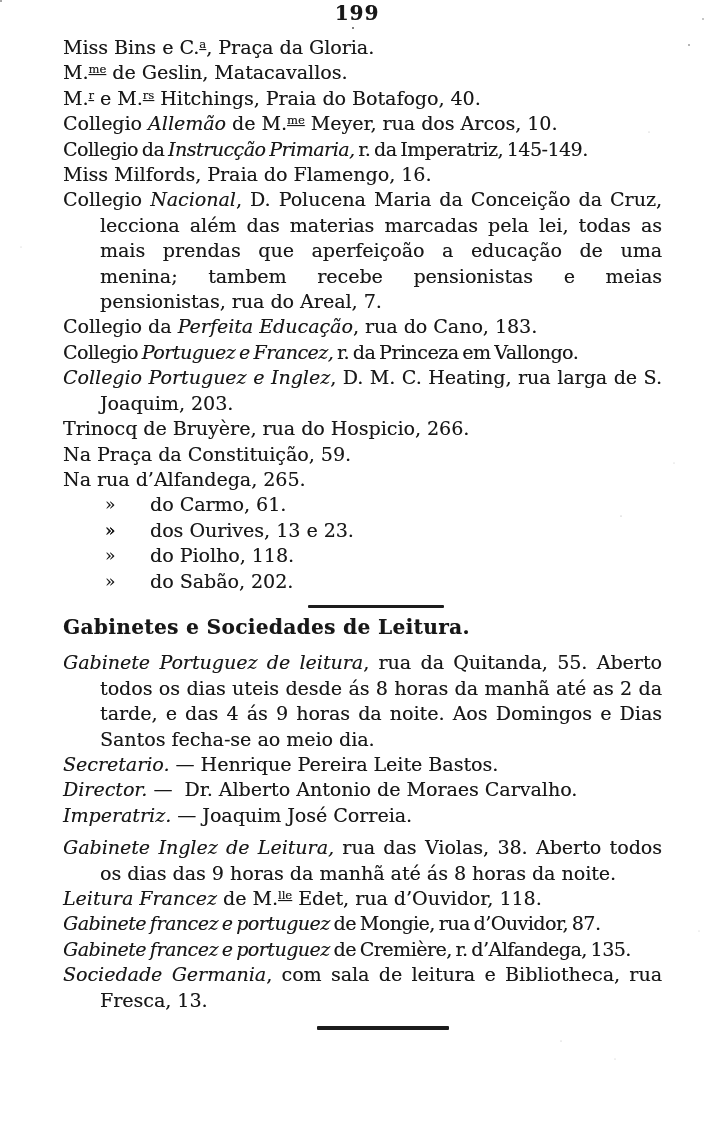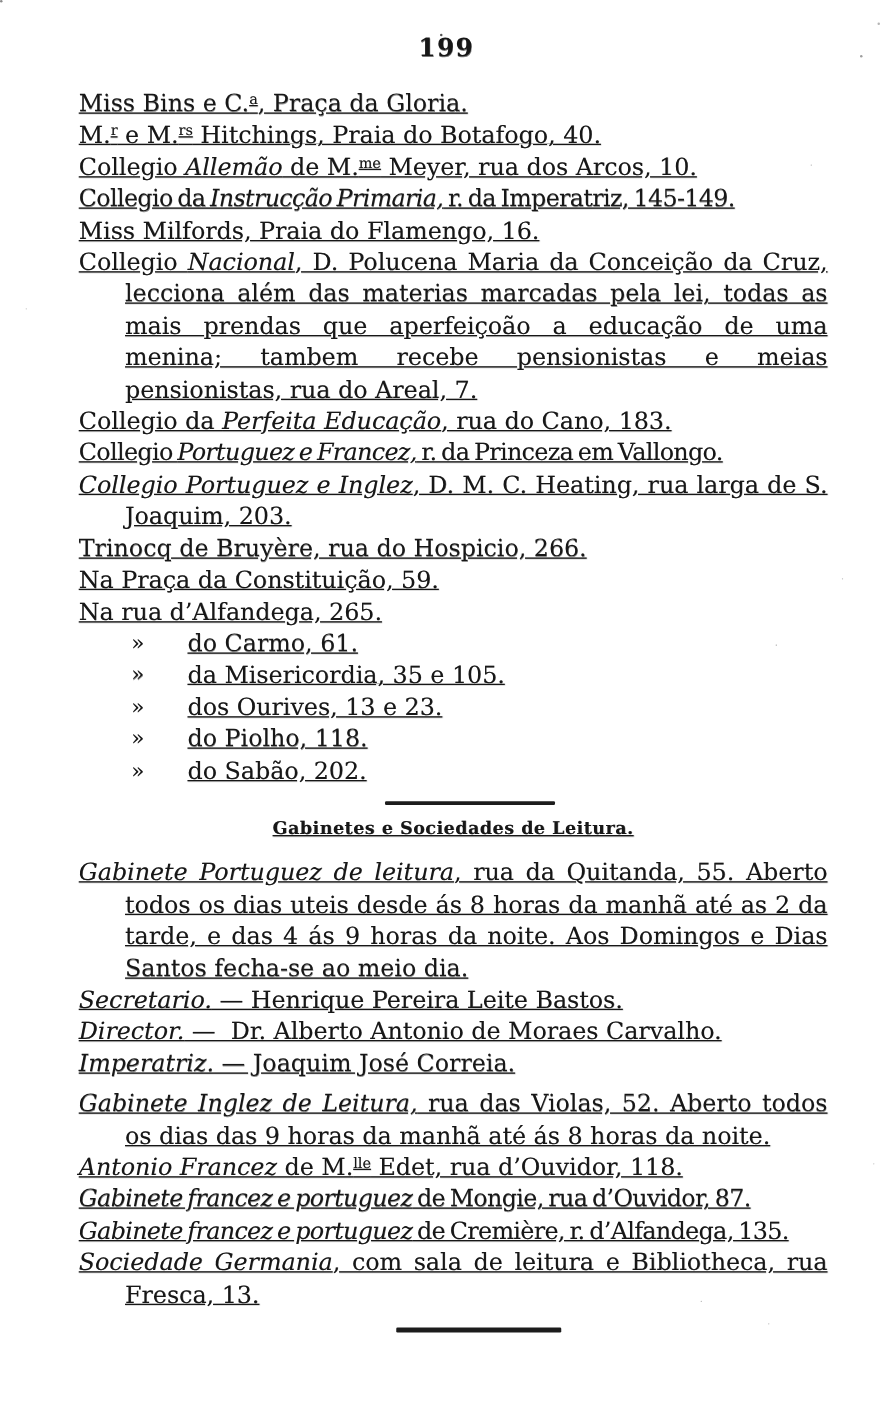--- a/index.html
+++ b/index.html
@@ -9,35 +9,33 @@
     font-family: "DejaVu Serif", "Liberation Serif", serif;
     color: #171717;
     overflow: hidden;
   }
   .page {
     position: relative;
     width: 714px; height: 1137px;
     background: #ffffff;
   }
   .page-number {
-    padding-top: 25px;
     text-align: center;
     font-size: 20px;
     line-height: 27px;
     font-weight: bold;
     letter-spacing: 1px;
     text-shadow: 0.3px 0.3px 0 rgba(10,10,10,0.55);
   }
   .content {
-    margin-top: 19px;
+    margin-top: 8px;
     padding: 0 52px 0 63px;
     font-size: 19px;
     line-height: 25.4px;
     text-shadow: 0.25px 0.25px 0 rgba(10,10,10,0.45);
-    text-decoration: underline;
   }
   .entry {
     margin: 0;
     padding-left: 37px;
     text-indent: -37px;
   }
   .entry.justify { text-align: justify; }
   .entry.nowrap { white-space: nowrap; }
   .entry.tight { letter-spacing: -0.5px; word-spacing: -1.8px; }
   .entry.gap { margin-top: 7px; }
@@ -66,23 +64,22 @@
     border-radius: 1px;
   }
   .rule.mid { transform: translateX(13px); }
   .rule.end {
     height: 4px; width: 132px;
     margin-top: 13px;
     transform: translateX(20px);
   }
   .section-heading {
     margin: 7px 0 10px 0;
-    text-align: center;
     font-weight: bold;
-    font-size: 14px;
+    font-size: 20px;
     letter-spacing: 0.4px;
     text-shadow: 0.35px 0.35px 0 rgba(10,10,10,0.5);
   }
   
   .scan-noise {
     position: absolute; left: 0; top: 0;
     width: 2px; height: 2px; border-radius: 50%;
     background: rgba(40,40,40,0.55);
     box-shadow:
       352px 27px 0 0 rgba(40,40,40,0.8),
@@ -102,49 +99,50 @@
 
 <div class="page">
   <div class="scan-noise"></div>
 
   <div class="page-number">199</div>
 
   <div class="content">
 
     <div>
         <p class="entry nowrap"><span>Miss Bins e C.</span><sup class="sup">a</sup><span>, Praça da Gloria.</span></p>
+        <p class="entry nowrap"><span>M.</span><sup class="sup">me</sup><span> de Geslin, Matacavallos.</span></p>
         <p class="entry nowrap"><span>M.</span><sup class="sup">r</sup><span> e M.</span><sup class="sup">rs</sup><span> Hitchings, Praia do Botafogo, 40.</span></p>
         <p class="entry nowrap"><span>Collegio </span><span class="it">Allemão</span><span> de M.</span><sup class="sup">me</sup><span> Meyer, rua dos Arcos, 10.</span></p>
         <p class="entry tight nowrap"><span>Collegio da </span><span class="it">Instrucção Primaria,</span><span> r. da Imperatriz, 145-149.</span></p>
         <p class="entry nowrap"><span>Miss Milfords, Praia do Flamengo, 16.</span></p>
         <p class="entry justify"><span>Collegio </span><span class="it">Nacional</span><span>, D. Polucena Maria da Conceição da Cruz, lecciona além das materias marcadas pela lei, todas as mais prendas que aperfeiçoão a educação de uma menina; tambem recebe pensionistas e meias pensionistas, rua do Areal, 7.</span></p>
         <p class="entry nowrap"><span>Collegio da </span><span class="it">Perfeita Educação</span><span>, rua do Cano, 183.</span></p>
         <p class="entry tight nowrap"><span>Collegio </span><span class="it">Portuguez e Francez,</span><span> r. da Princeza em Vallongo.</span></p>
         <p class="entry justify"><span class="it">Collegio Portuguez e Inglez</span><span>, D. M. C. Heating, rua larga de S. Joaquim, 203.</span></p>
         <p class="entry nowrap"><span>Trinocq de Bruyère, rua do Hospicio, 266.</span></p>
         <p class="entry nowrap"><span>Na Praça da Constituição, 59.</span></p>
         <p class="entry nowrap"><span>Na rua d’Alfandega, 265.</span></p>
         <p class="entry ditto nowrap"><span class="ditto-mark">»</span><span>do Carmo, 61.</span></p>
-        <p class="entry ditto nowrap"><span class="ditto-mark">»</span><span>da Misericordia, 35 e 105.</span></p>
+        <p class="entry ditto nowrap"><span class="ditto-mark">»</span></p>
         <p class="entry ditto nowrap"><span class="ditto-mark">»</span><span>dos Ourives, 13 e 23.</span></p>
         <p class="entry ditto nowrap"><span class="ditto-mark">»</span><span>do Piolho, 118.</span></p>
         <p class="entry ditto nowrap"><span class="ditto-mark">»</span><span>do Sabão, 202.</span></p>
       </div>
 
     <div class="rule mid"></div>
 
     <div class="section-heading">Gabinetes e Sociedades de Leitura.</div>
 
     <div>
         <p class="entry justify"><span class="it">Gabinete Portuguez de leitura</span><span>, rua da Quitanda, 55. Aberto todos os dias uteis desde ás 8 horas da manhã até as 2 da tarde, e das 4 ás 9 horas da noite. Aos Domingos e Dias Santos fecha-se ao meio dia.</span></p>
         <p class="entry nowrap"><span class="it">Secretario.</span><span> — Henrique Pereira Leite Bastos.</span></p>
         <p class="entry nowrap"><span class="it">Director.</span><span> — &nbsp;Dr. Alberto Antonio de Moraes Carvalho.</span></p>
         <p class="entry nowrap"><span class="it">Imperatriz.</span><span> — Joaquim José Correia.</span></p>
-        <p class="entry justify gap"><span class="it">Gabinete Inglez de Leitura,</span><span> rua das Violas, 52. Aberto todos os dias das 9 horas da manhã até ás 8 horas da noite.</span></p>
-        <p class="entry nowrap"><span class="it">Antonio Francez</span><span> de M.</span><sup class="sup">lle</sup><span> Edet, rua d’Ouvidor, 118.</span></p>
+        <p class="entry justify gap"><span class="it">Gabinete Inglez de Leitura,</span><span> rua das Violas, 38. Aberto todos os dias das 9 horas da manhã até ás 8 horas da noite.</span></p>
+        <p class="entry nowrap"><span class="it">Leitura Francez</span><span> de M.</span><sup class="sup">lle</sup><span> Edet, rua d’Ouvidor, 118.</span></p>
         <p class="entry tight nowrap"><span class="it">Gabinete francez e portuguez</span><span> de Mongie, rua d’Ouvidor, 87.</span></p>
         <p class="entry tight nowrap"><span class="it">Gabinete francez e portuguez</span><span> de Cremière, r. d’Alfandega, 135.</span></p>
         <p class="entry justify"><span class="it">Sociedade Germania</span><span>, com sala de leitura e Bibliotheca, rua Fresca, 13.</span></p>
       </div>
 
     <div class="rule end"></div>
 
   </div>
 </div>
 

